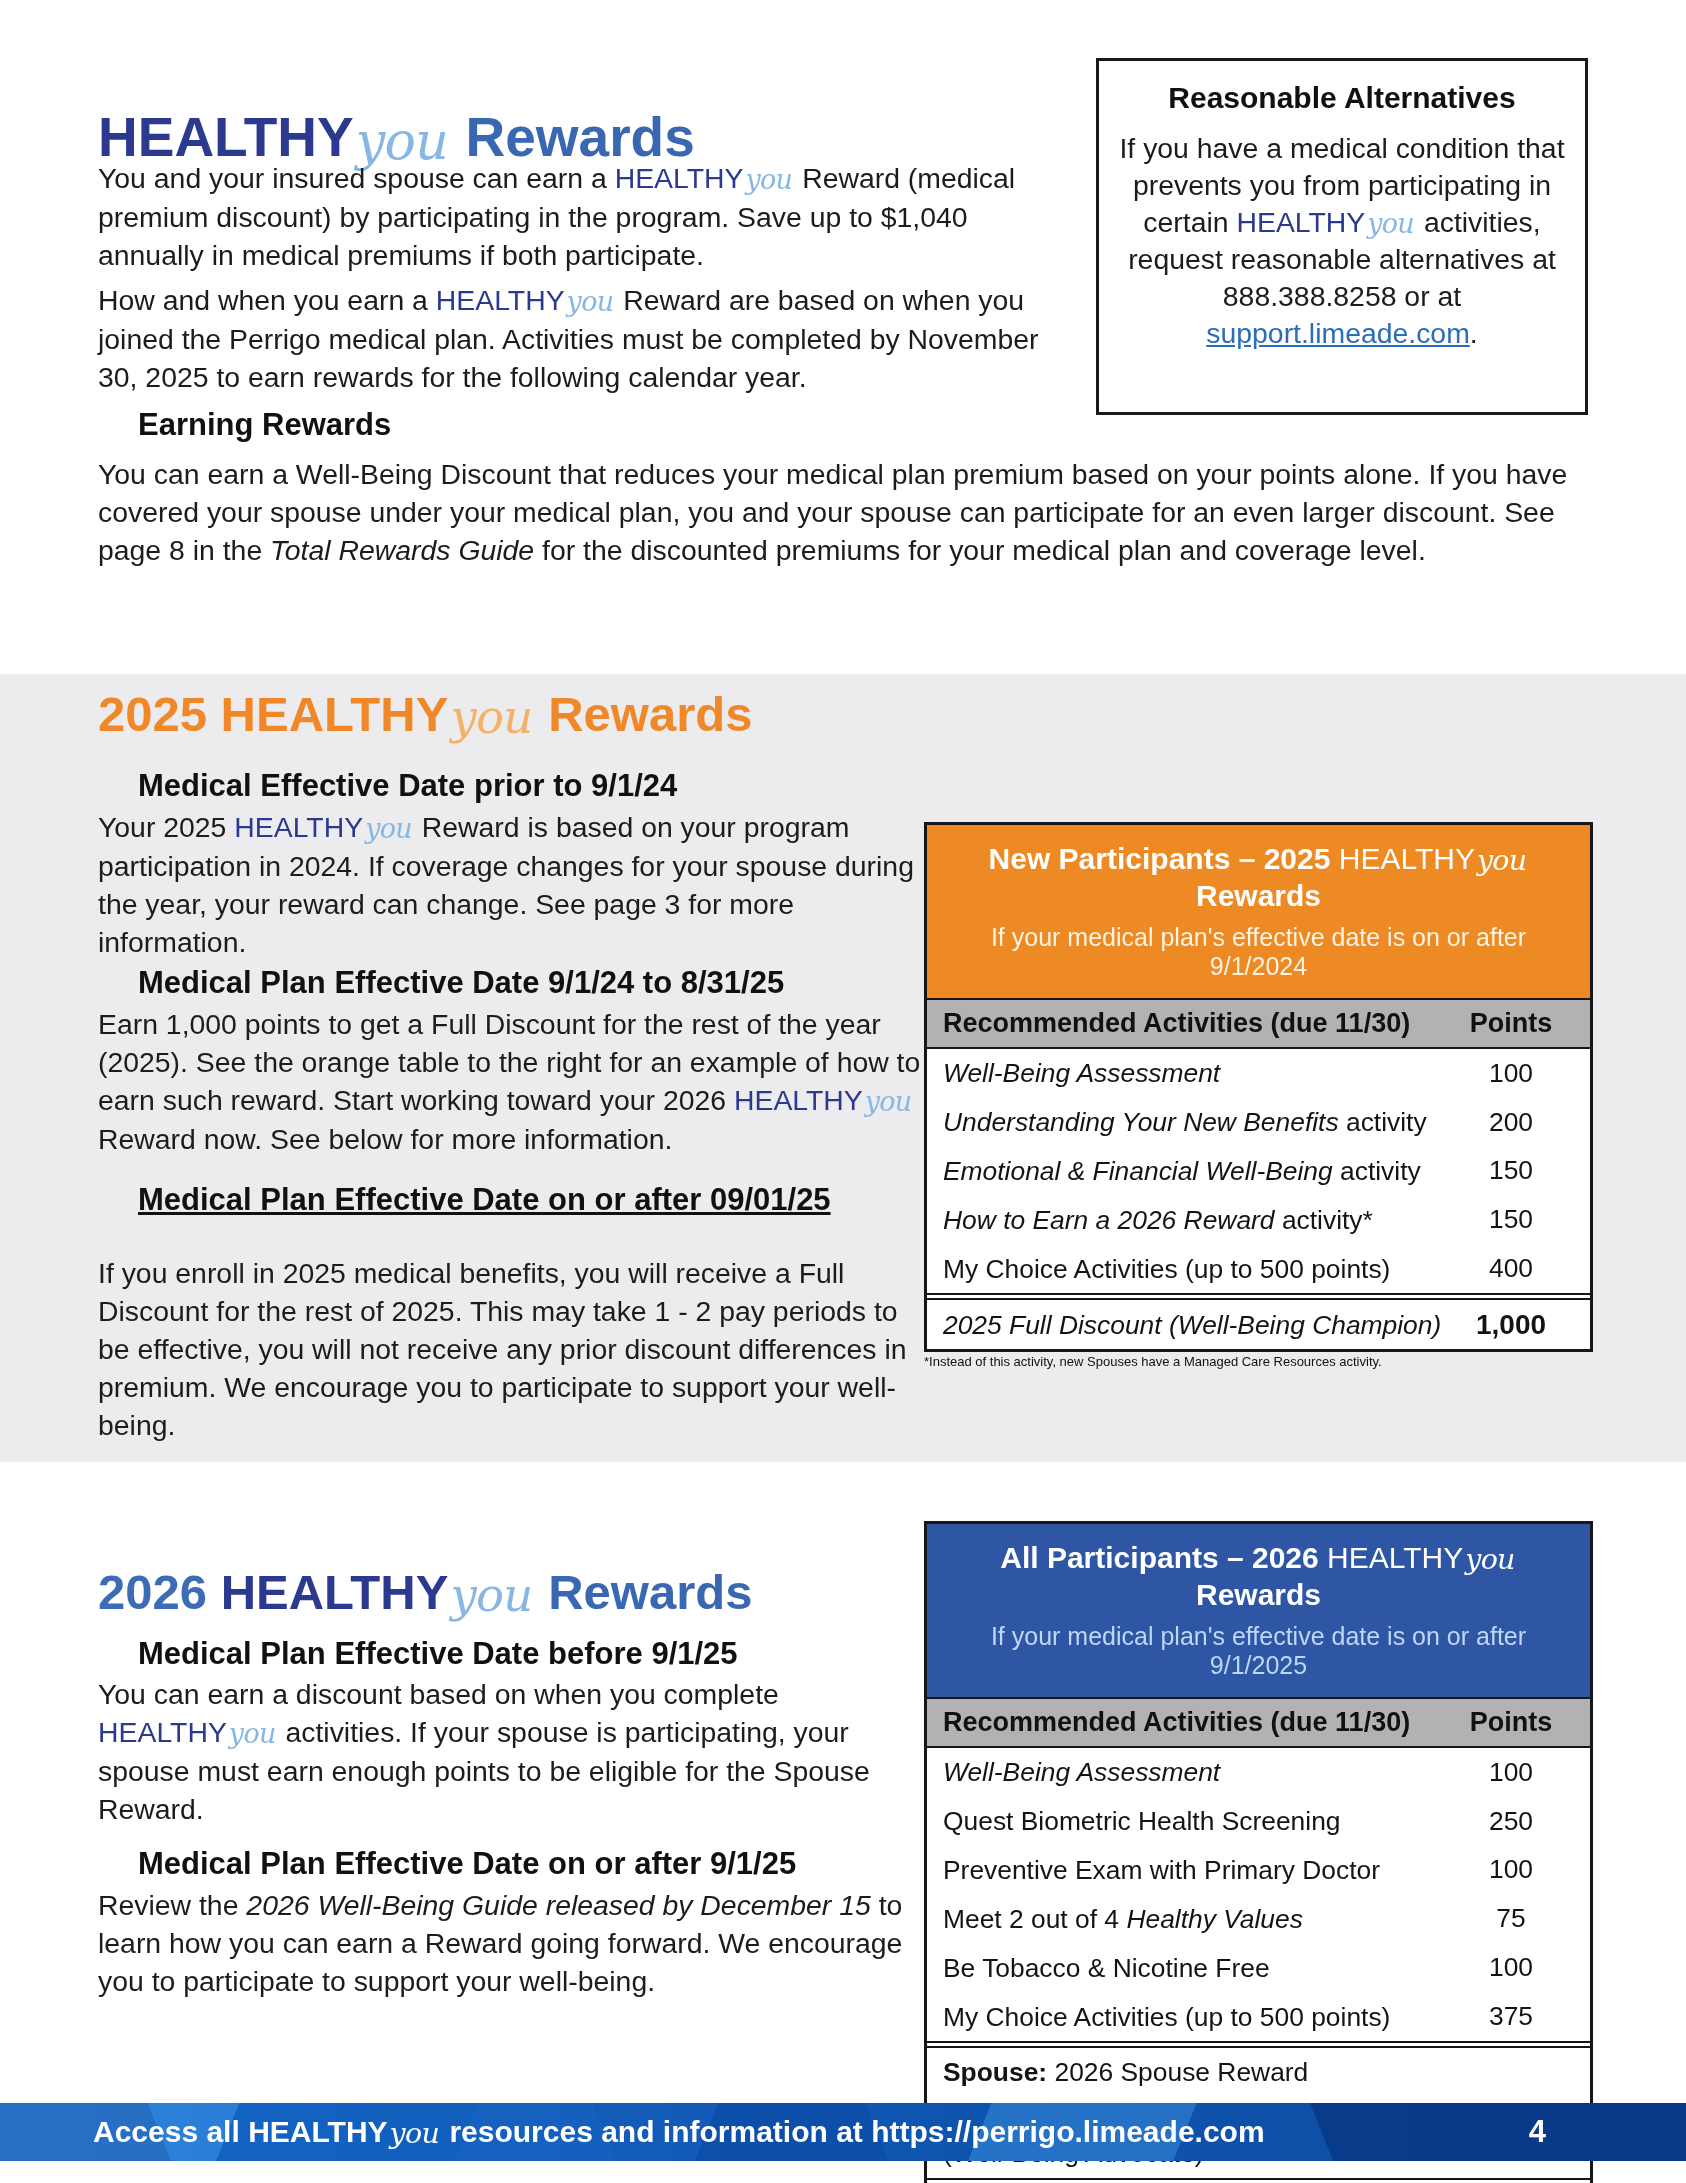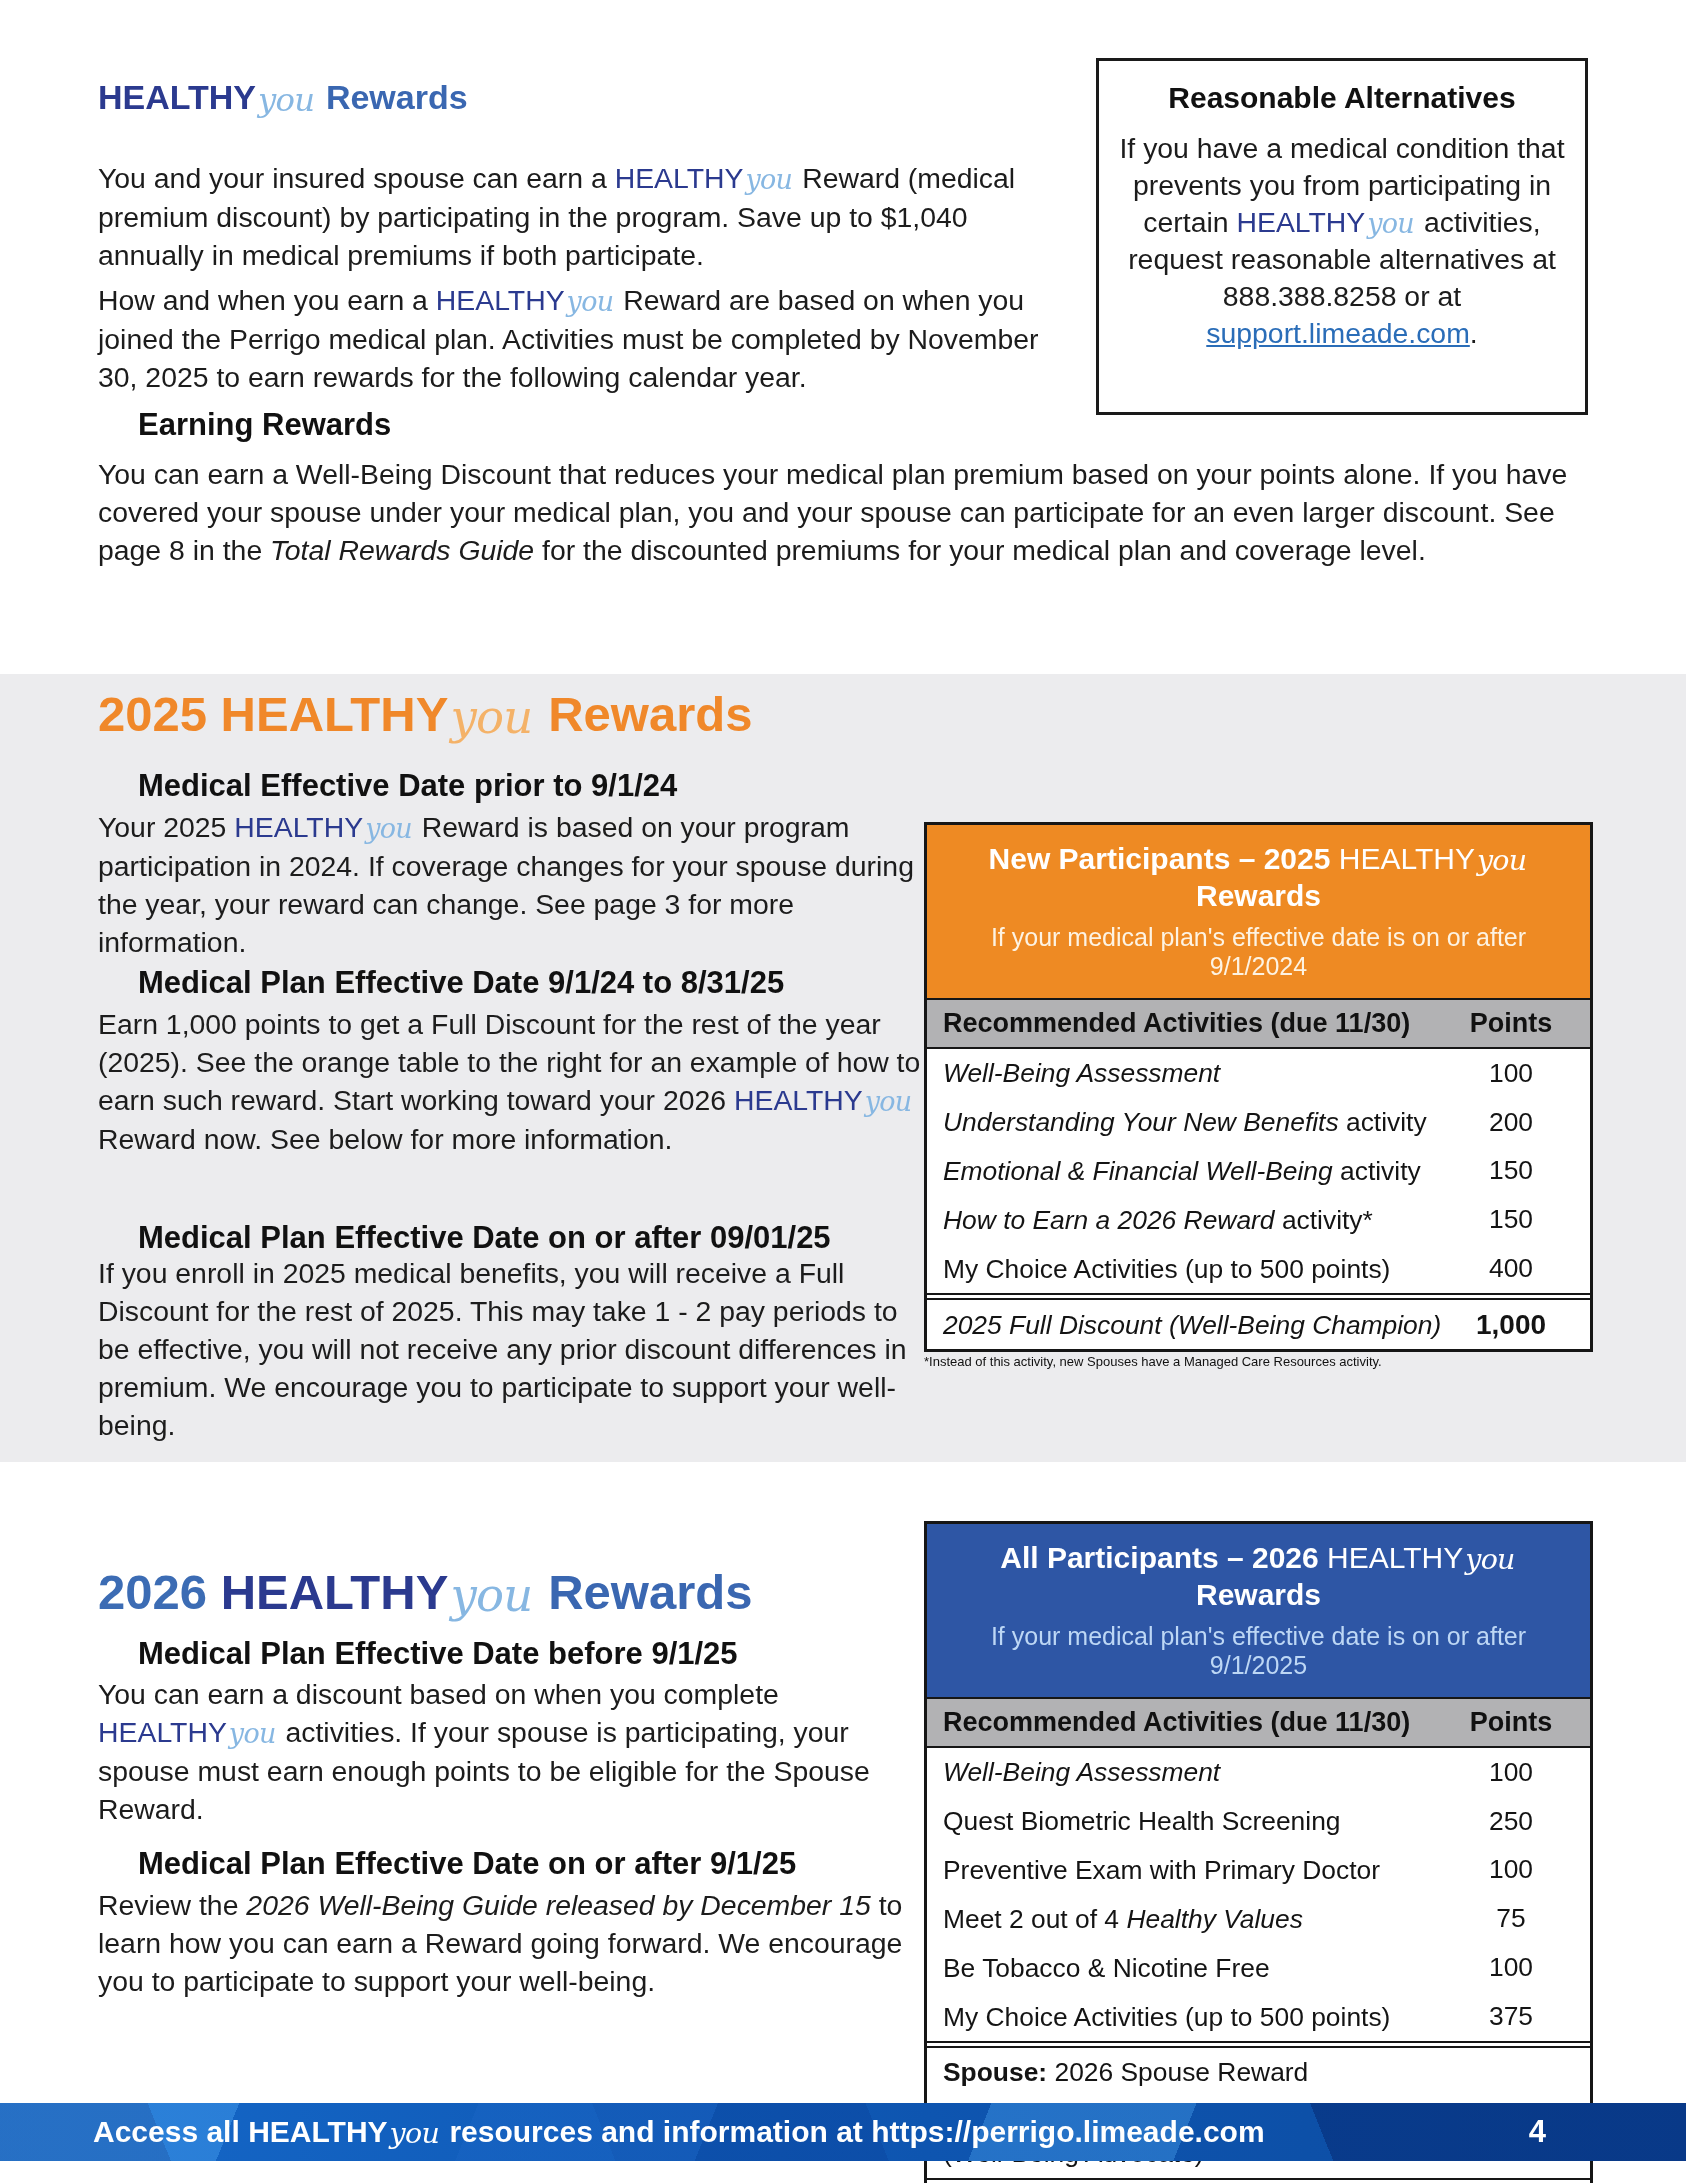--- a/index.html
+++ b/index.html
@@ -16,21 +16,21 @@
   .s-b{font-weight:700;}
   .s-n{font-weight:400;}
   .s-link{color:#2a6db8;text-decoration:underline;cursor:pointer;}
   .s-sb,.s-sor,.s-sw{font-family:"DejaVu Serif",serif;font-style:italic;font-weight:400;
         font-size:0.95em;letter-spacing:-0.7px;padding:0 2px;position:relative;top:0.05em;}
   .s-sb{color:#87b7e2;}
   .s-sor{color:#f4b268;}
   .s-sw{color:#ffffff;}
 
   
-  .h1{position:absolute;left:98px;top:78px;font-size:34px;font-weight:700;}
+  .h1{position:absolute;left:98px;top:105px;font-size:55px;font-weight:700;}
   .h2{position:absolute;left:98px;font-size:49px;font-weight:700;}
   .h3{position:absolute;left:98px;font-size:31px;font-weight:700;color:#111;margin-left:40px;}
   .body{position:absolute;left:98px;font-size:28.4px;line-height:38px;color:#1c1c1c;}
 
   
   .ra-box{position:absolute;left:1096px;top:58px;width:492px;height:357px;background:#fff;
           border:3.3px solid #1a1a1a;box-sizing:border-box;padding:20px 16px;text-align:center;}
   .ra-title{font-size:30px;font-weight:700;color:#111;margin-bottom:14.5px;}
   .ra-body{font-size:28.4px;line-height:37px;color:#1c1c1c;}
 
@@ -88,21 +88,21 @@
   </div>
 
   <div class="h3" style="top:407px;">Earning Rewards</div>
   <div class="body" style="top:455px;width:1508px;"><span>You can earn a Well-Being Discount that reduces your medical plan premium based on your points alone. If you have covered your spouse under your medical plan, you and your spouse can participate for an even larger discount. See page 8 in the </span><span class="s-i">Total Rewards Guide</span><span> for the discounted premiums for your medical plan and coverage level.</span></div>
 
   <div class="h2" style="top:686px;"><span class="s-or">2025 HEALTHY</span><span class="s-sor">you</span><span class="s-or"> Rewards</span></div>
   <div class="h3" style="top:768px;">Medical Effective Date prior to 9/1/24</div>
   <div class="body" style="top:808px;width:823px;"><span>Your 2025 </span><span class="s-navy">HEALTHY</span><span class="s-sb">you</span><span> Reward is based on your program participation in 2024. If coverage changes for your spouse during the year, your reward can change. See page 3 for more information.</span></div>
   <div class="h3" style="top:965px;">Medical Plan Effective Date 9/1/24 to 8/31/25</div>
   <div class="body" style="top:1005px;width:823px;"><span>Earn 1,000 points to get a Full Discount for the rest of the year (2025). See the orange table to the right for an example of how to earn such reward. Start working toward your 2026 </span><span class="s-navy">HEALTHY</span><span class="s-sb">you</span><span> Reward now. See below for more information.</span></div>
-  <div class="h3" style="top:1220px;">Medical Plan Effective Date on or after 09/01/25</div>
+  <div class="h3" style="top:1182px;text-decoration:underline;">Medical Plan Effective Date on or after 09/01/25</div>
   <div class="body" style="top:1254px;width:813px;"><span>If you enroll in 2025 medical benefits, you will receive a Full Discount for the rest of 2025. This may take 1 - 2 pay periods to be effective, you will not receive any prior discount differences in premium. We encourage you to participate to support your well-being.</span></div>
 
   <div class="side" style="top:822px;">
     <div class="tbl orange">
       <div class="tbl-head orange">
         <div class="tbl-title"><span class="s-b">New Participants – 2025 </span><span class="s-n">HEALTHY</span><span class="s-sw">you</span><span class="s-b"> Rewards</span></div>
         <div class="tbl-sub">If your medical plan's effective date is on or after 9/1/2024</div>
       </div>
       <div class="tbl-cols">
         <div class="c1">Recommended Activities (due 11/30)</div>

